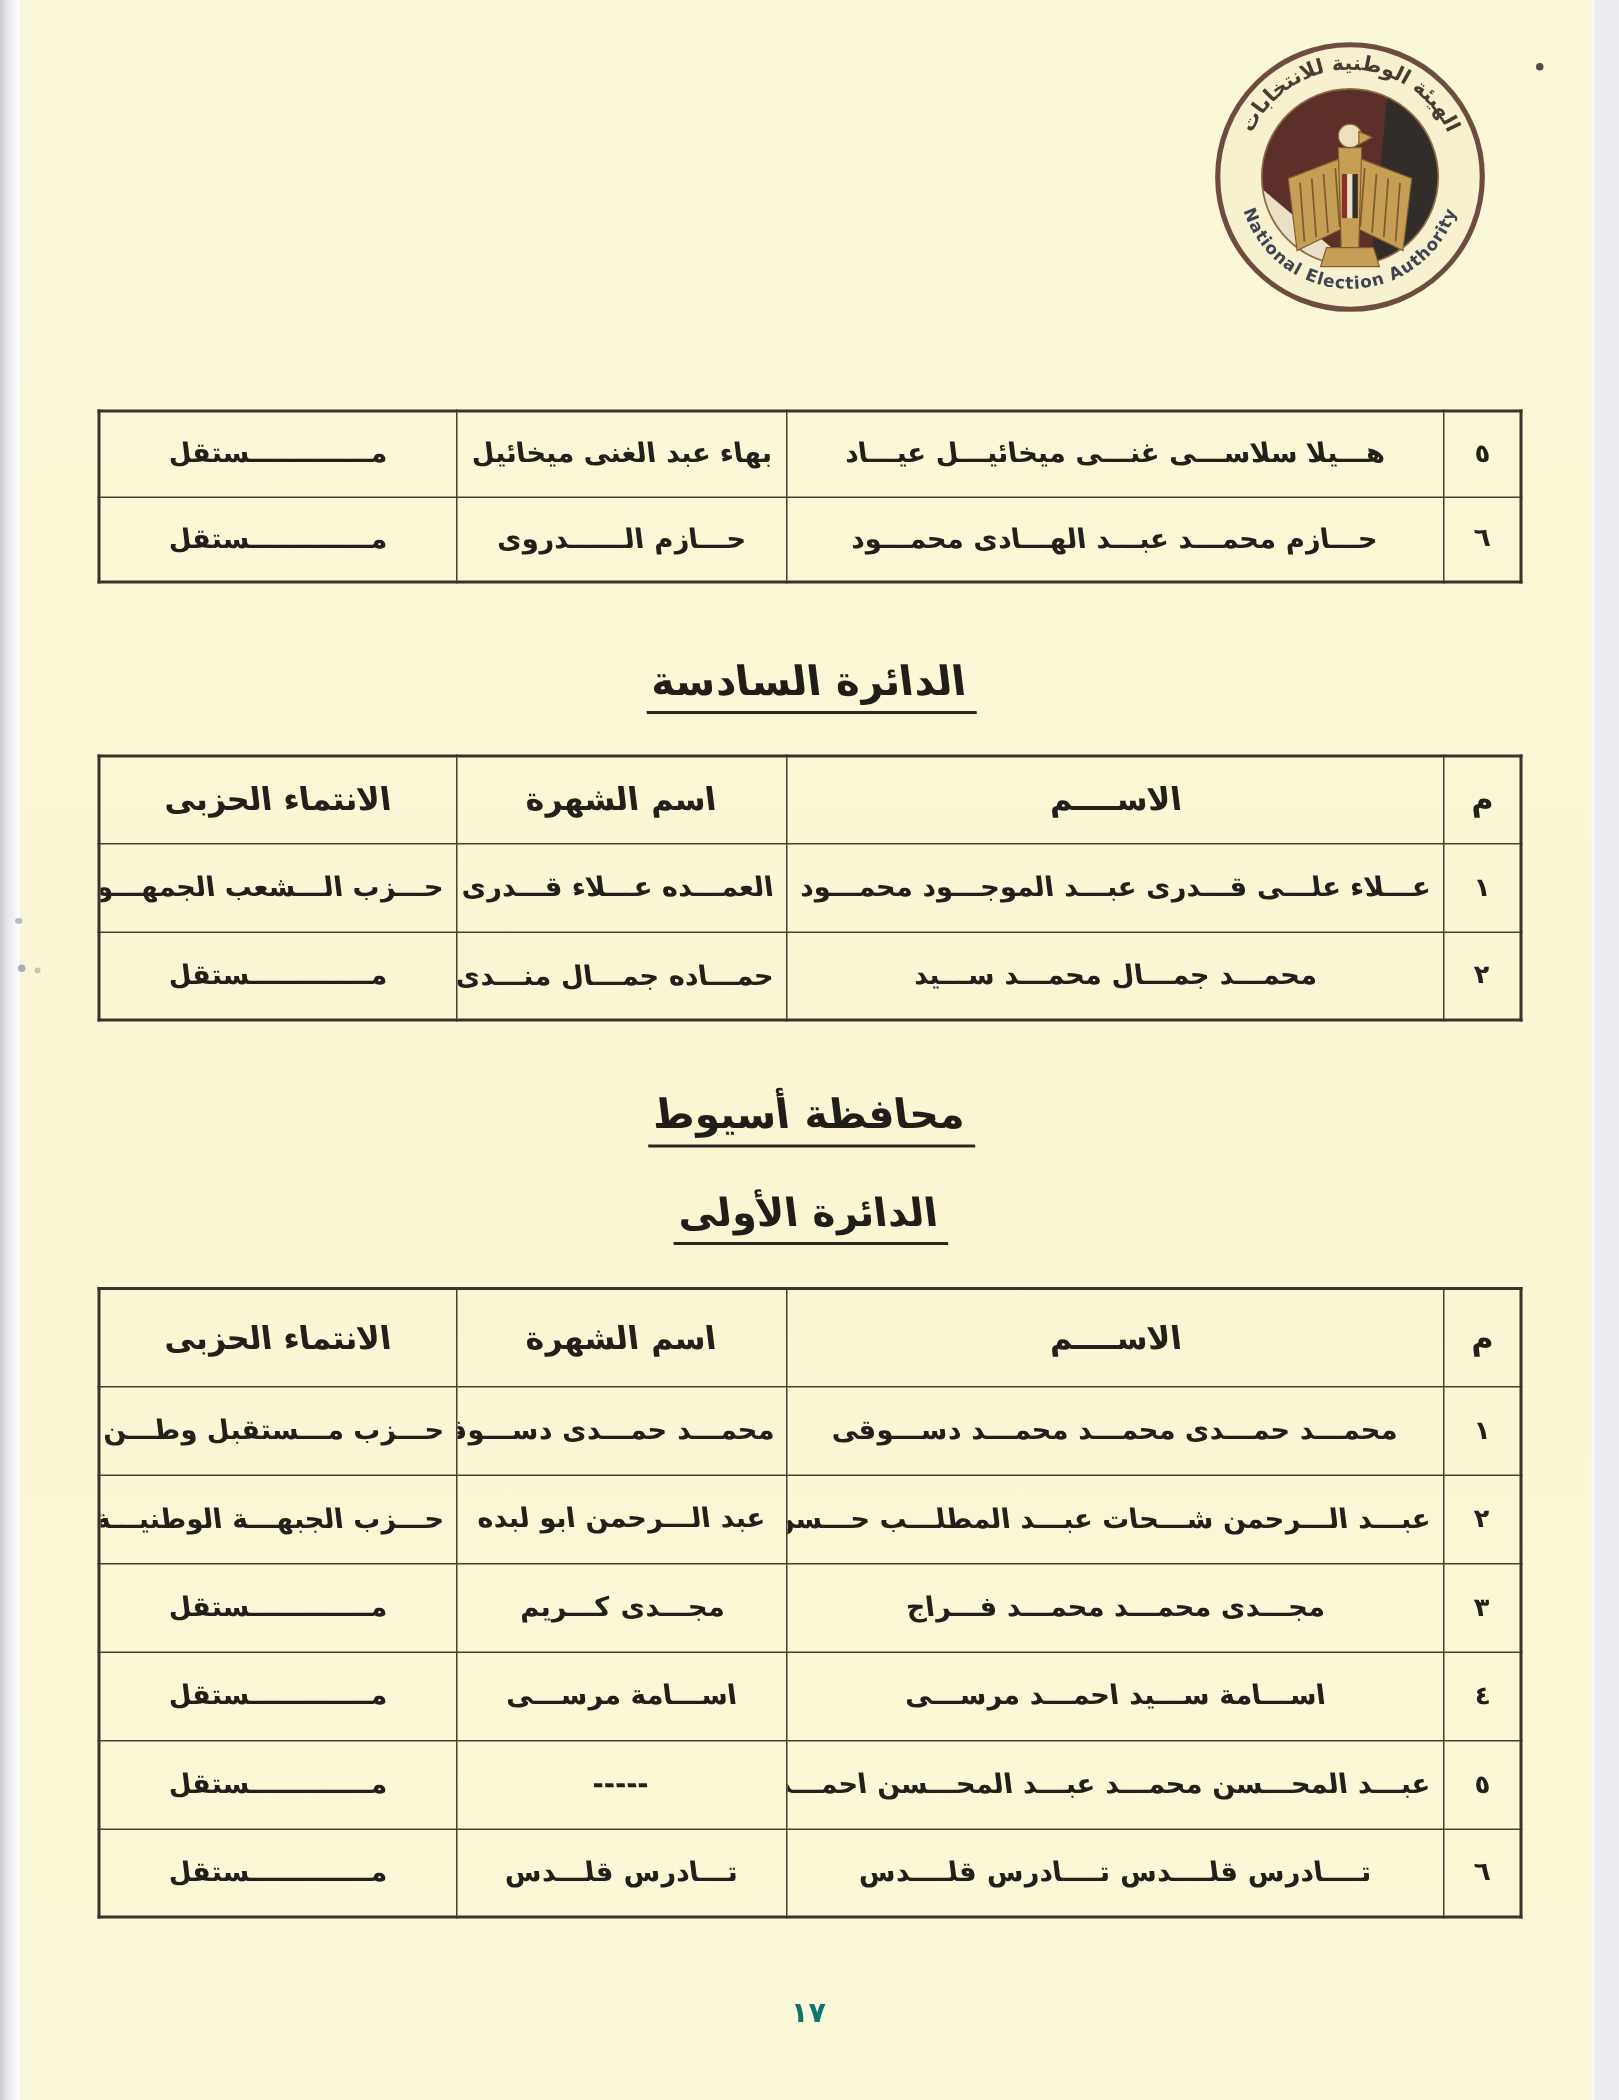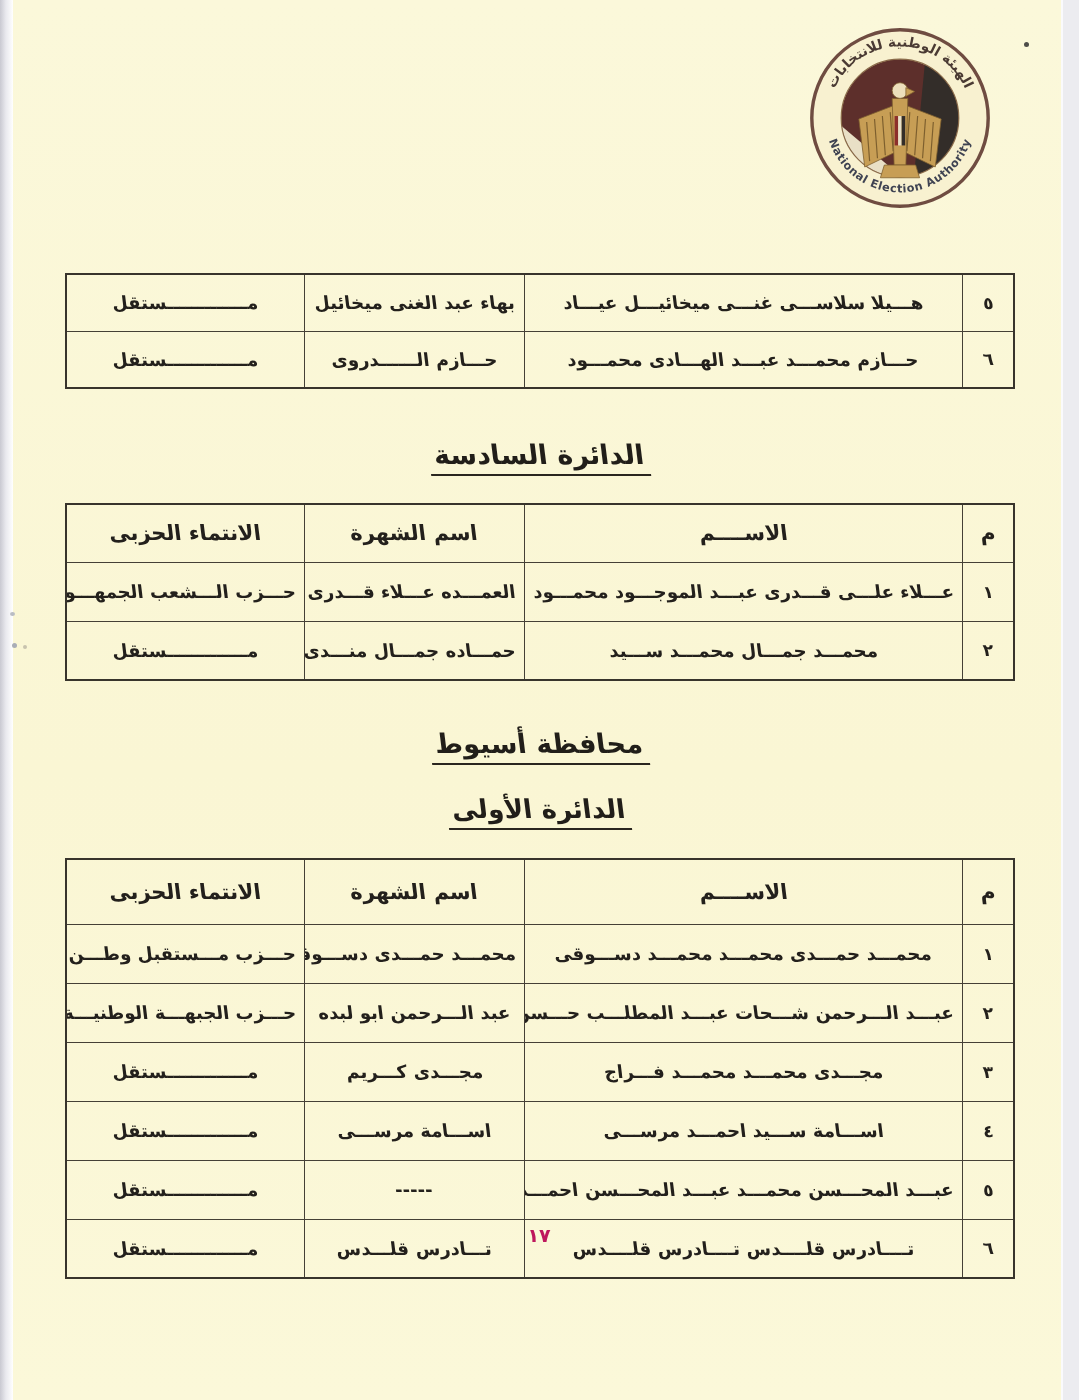--- a/index.html
+++ b/index.html
@@ -59,22 +59,22 @@
   .heading{
     position:absolute;left:65px;width:948px;text-align:center;
     font-weight:bold;color:#211e19;
   }
   .heading .ar{border-bottom:2.5px solid #2a261f;padding:0 5px 4px 5px;}
   .h-district6{top:439px;font-size:27px;}
   .h-gov{top:728px;font-size:27px;}
   .h-district1{top:794px;font-size:26px;}
 
   .pagenum{
-    position:absolute;top:1224px;left:65px;width:948px;text-align:center;
-    font-size:19px;font-weight:bold;color:#be185d;letter-spacing:2px;
+    position:absolute;top:1331px;left:65px;width:948px;text-align:center;
+    font-size:19px;font-weight:bold;color:#0f766e;letter-spacing:2px;
   }
 </style>
 </head>
 <body>
 
 <div class="page"></div>
 <div class="edge-left"></div>
 <div class="edge-right"></div>
 <div class="dot-tr"></div>
 <div class="speck" style="left:10px;top:612px;width:5px;height:4px;background:#b9bcc4;"></div>

